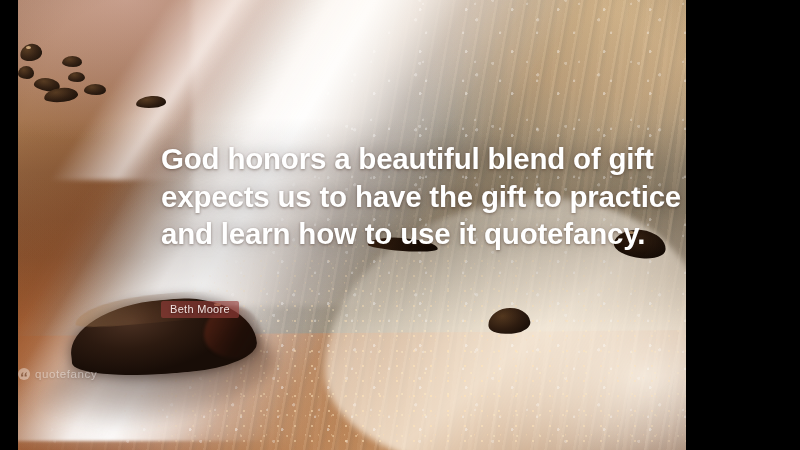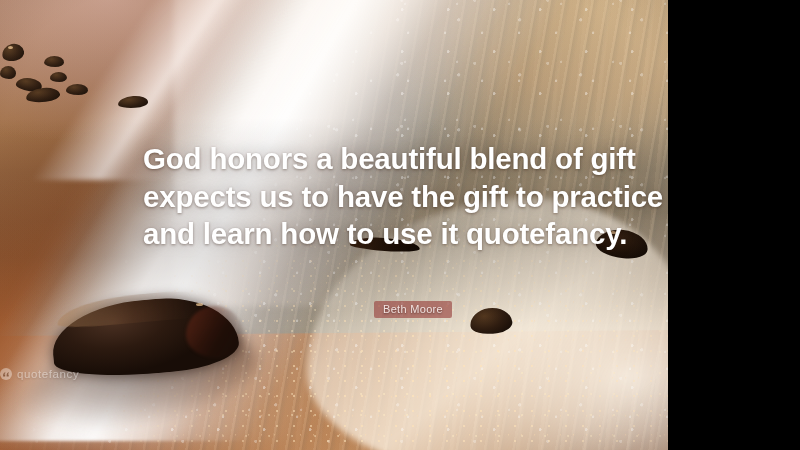--- a/index.html
+++ b/index.html
@@ -7,20 +7,21 @@
     font-family:"Liberation Sans", sans-serif;
     -webkit-font-smoothing:antialiased;
   }
 
   #stage{
     position:relative;
     width:668px;
     height:450px;
     overflow:hidden;
     background:#701a75;
+    margin-left:18px;
   }
 
   
   .photo{position:absolute;inset:0;overflow:hidden;}
 
   
   .layer{position:absolute;inset:-10%;}
 
   .sand-base{
     background:
@@ -365,21 +366,21 @@
     letter-spacing:-0.2px;
     text-shadow:0 1px 3px rgba(40,18,8,.42), 0 0 16px rgba(40,18,8,.22);
   }
   .quote .ln{display:block;white-space:nowrap;}
 
   .author-wrap{
     position:absolute;
     left:143px;
     top:299px;
     width:540px;
-    text-align:center;
+    text-align:left;
   }
   .author{
     display:inline-block;
     padding:2px 9px 3px;
     font-size:11px;
     font-weight:normal;
     letter-spacing:.3px;
     color:#f2e2e0;
     background:rgba(150,62,58,.62);
     border-radius:2px;

